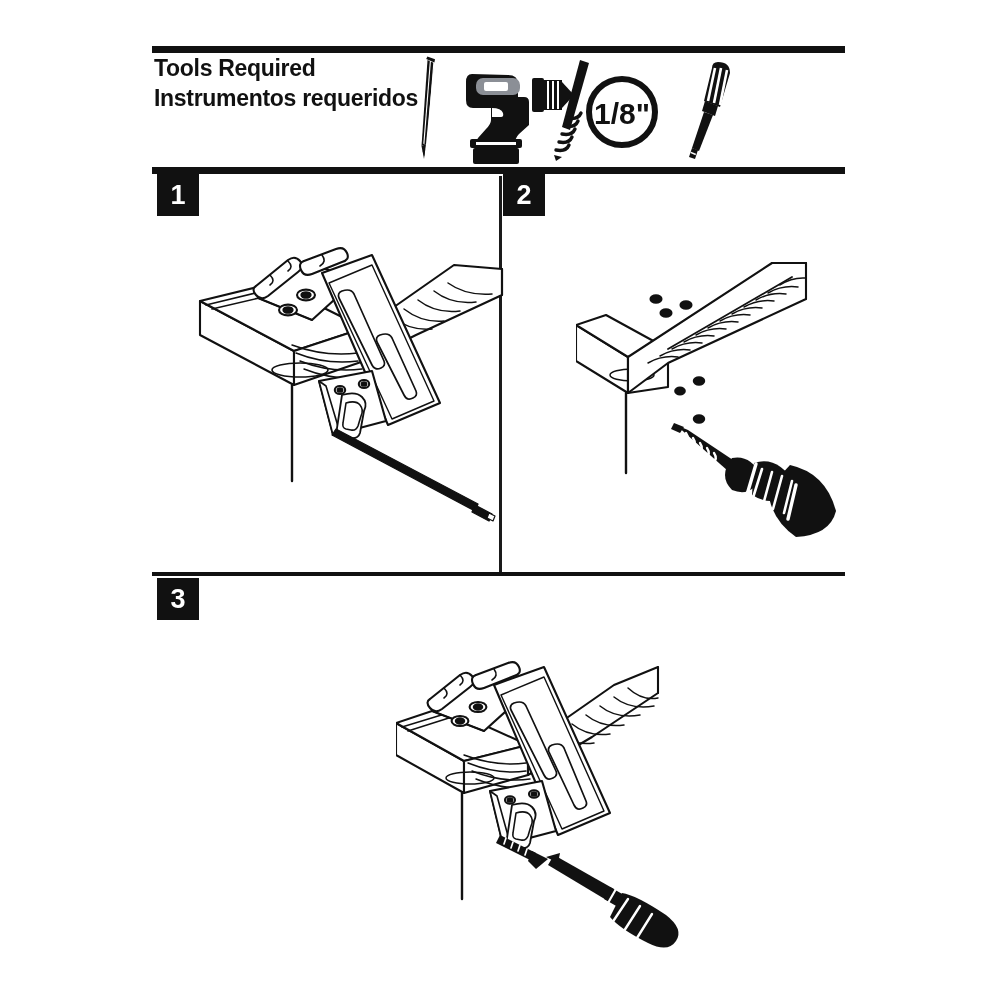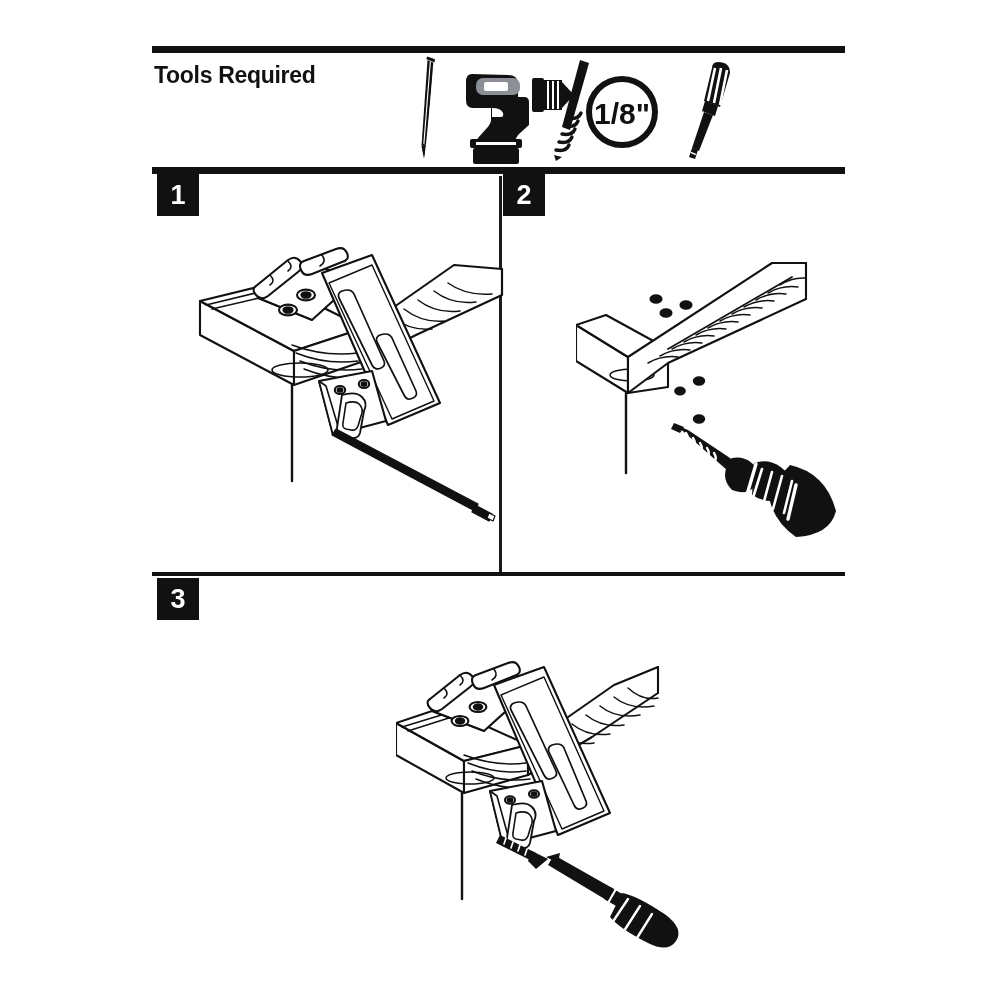--- a/index.html
+++ b/index.html
@@ -53,21 +53,21 @@
     left: 499px;
     top: 176px;
     width: 3px;
     height: 397px;
     background: #1a1a1a;
   }
 
   .tools-title {
     position: absolute;
     left: 154px;
-    top: 60px;
+    top: 53px;
     width: 260px;
     color: #111111;
     font-weight: bold;
     font-size: 23px;
     line-height: 30px;
     letter-spacing: -0.3px;
     font-family: "Liberation Sans", sans-serif;
   }
   .tools-title div { white-space: nowrap; }
 
@@ -116,20 +116,21 @@
 </head>
 <body>
 
 <div id="sheet">
 
   <div class="rule-top"></div>
   <div class="rule-mid"></div>
 
   <div class="tools-title">
     <div>Tools Required</div>
+    <div>Instrumentos requeridos</div>
   </div>
 
   <div class="tools-icons">
 
     <div class="tool" style="left:0px;">
       <svg width="46" height="108" viewBox="0 0 46 108">
         <g fill="#111111">
           <path d="M23.5 4 L30 7 L22 88 L17.5 90 Z"></path>
           <path d="M17.5 90 L22 88 L20 103 Z"></path>
           <path d="M20.2 100.5 L21.2 93.5 L18.6 94.8 Z" fill="#111111"></path>

